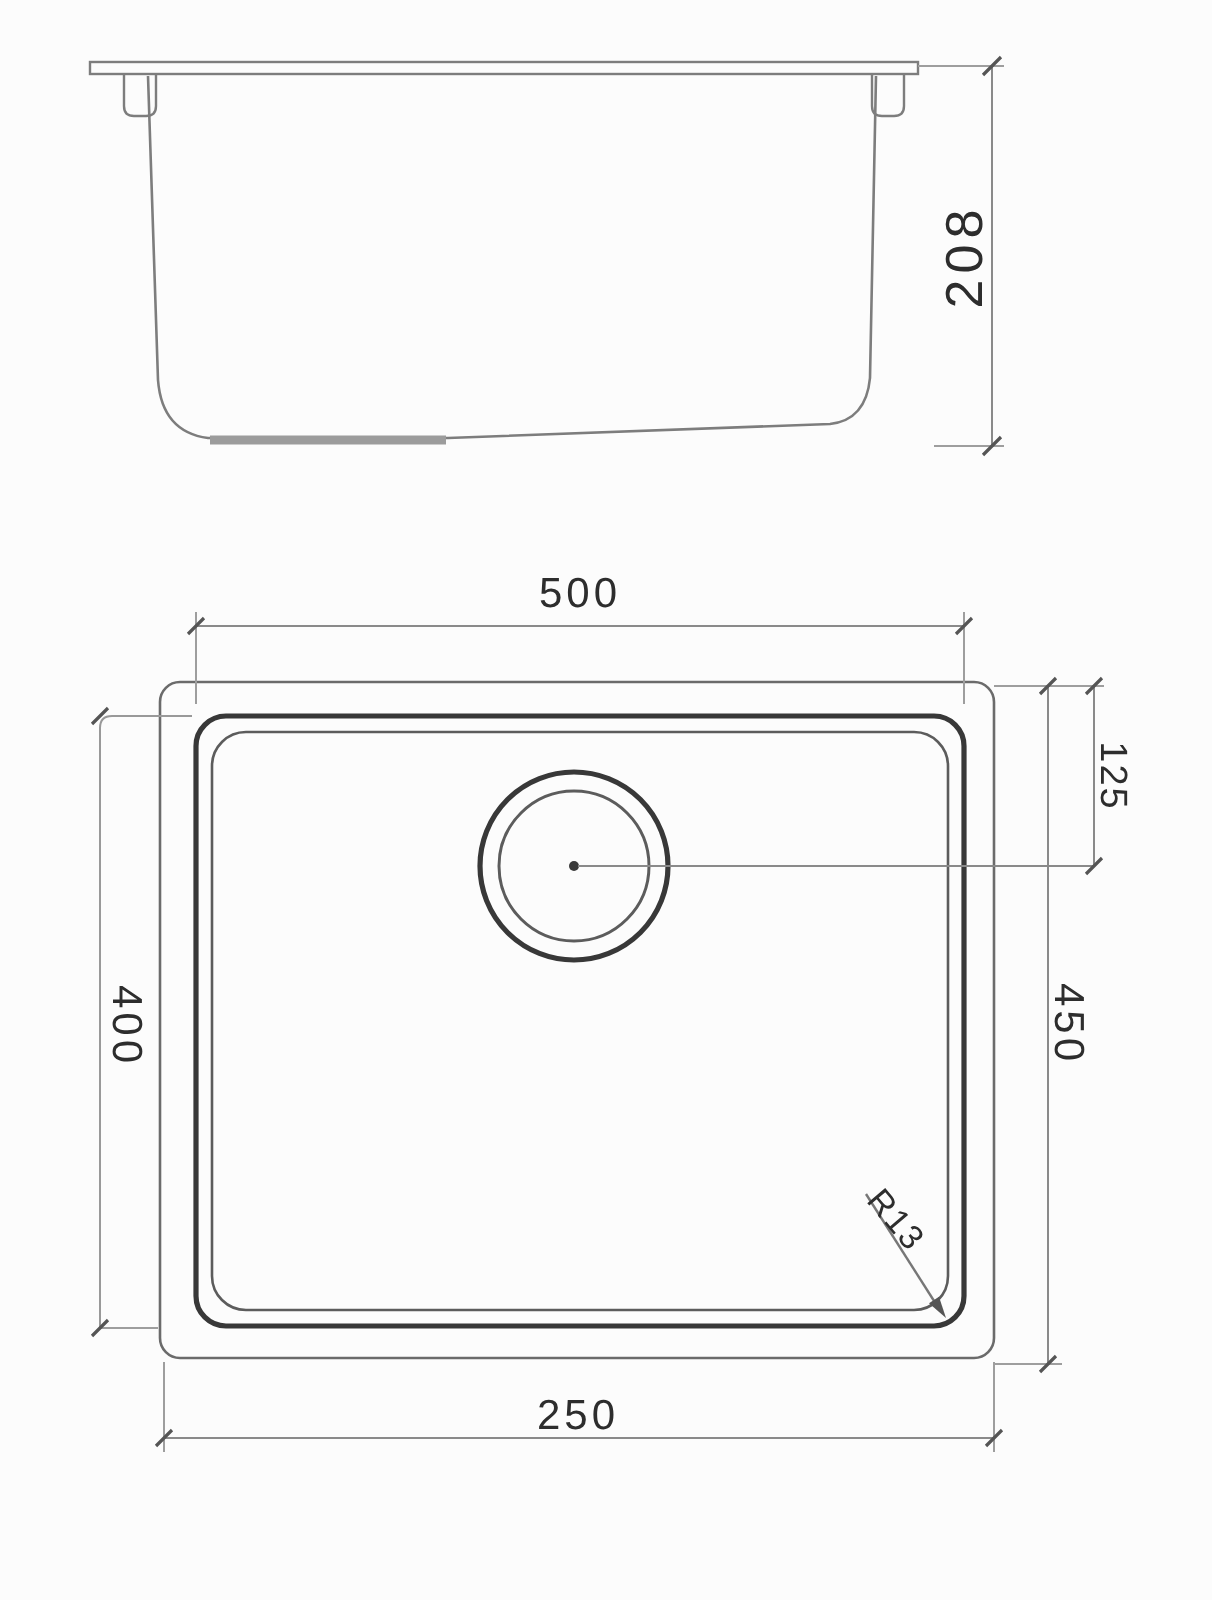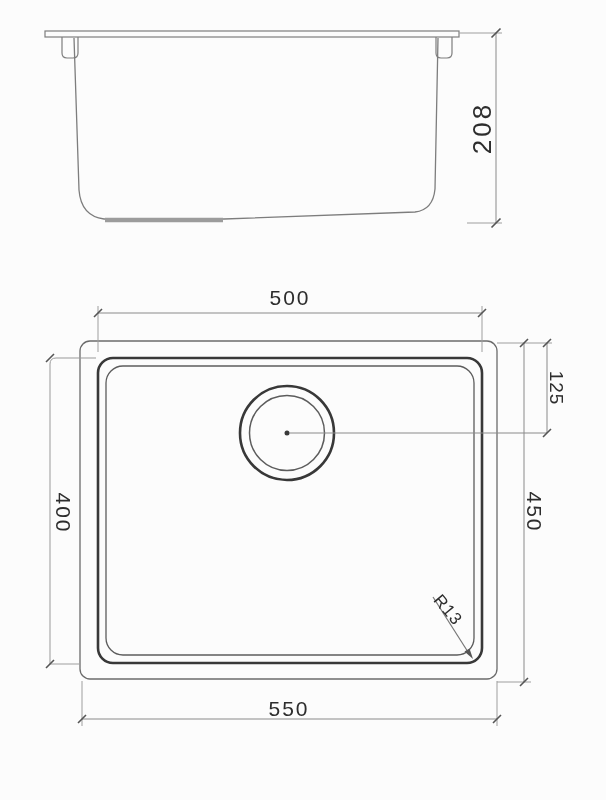--- a/index.html
+++ b/index.html
@@ -123,21 +123,21 @@
 
       <path d="M433,597 L468,652" stroke="#777777" stroke-width="1.2"></path>
       <polygon points="473,659 464.5,651.6 469.5,648.4" fill="#555555" stroke="none"></polygon>
     </g>
   </svg>
 
   <div class="dim-label lbl-208">208</div>
 
   <div class="dim-label lbl-500">500</div>
 
-  <div class="dim-label lbl-550">550</div>
+  <div class="dim-label lbl-550">250</div>
 
   <div class="dim-label lbl-400">400</div>
 
   <div class="dim-label lbl-450">450</div>
 
   <div class="dim-label lbl-125">125</div>
 
   <div class="dim-label lbl-r13">R13</div>
 
 </div>

